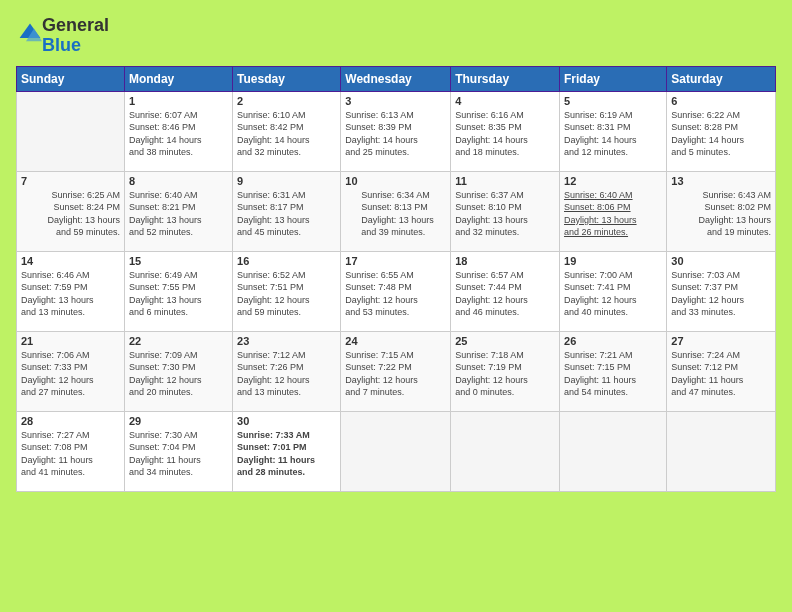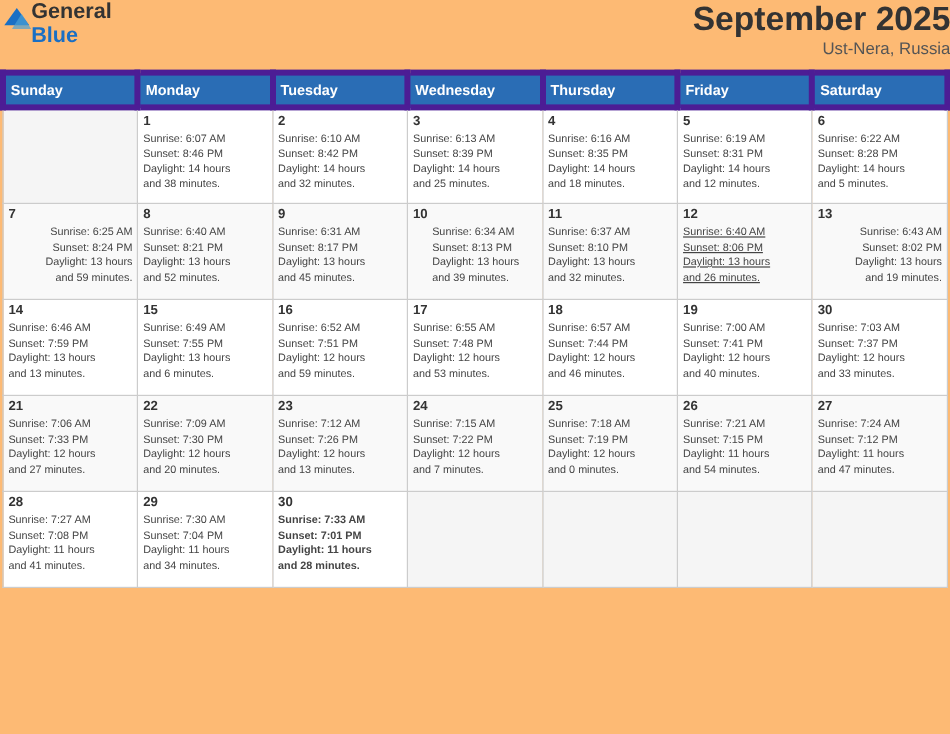--- a/index.html
+++ b/index.html
@@ -6,22 +6,22 @@
     body {
       font-family: Arial, sans-serif;
       background: #fff;
       width: 792px;
       height: 612px;
       overflow: hidden;
     }
     .page {
       width: 792px;
       height: 612px;
-      padding: 0;
-      background: #fdba74;
+      padding: 16px;
+      background: #bef264;
     }
     .header {
       display: flex;
       justify-content: space-between;
       align-items: flex-start;
       margin-bottom: 10px;
     }
     .logo {
       display: flex;
       align-items: center;
@@ -55,21 +55,21 @@
       border-collapse: collapse;
       border: 1px solid #ccc;
     }
     .calendar th {
       background: #2a6db5;
       color: #fff;
       font-size: 12px;
       font-weight: bold;
       padding: 5px 4px;
       text-align: left;
-      border: 5px solid #4c1d95;
+      border: 1px solid #4c1d95;
     }
     .calendar td {
       vertical-align: top;
       border: 1px solid #ccc;
       padding: 3px 4px;
       width: 113px;
       height: 80px;
       font-size: 9.5px;
       color: #333;
       background: #fff;
@@ -105,24 +105,20 @@
           <polygon points="20,8 30,24 10,24" fill="#4a9fd4" opacity="0.7"></polygon>
         </svg>
       </div>
       <div>
         <div class="logo-text">
           <span class="logo-general">General</span><br>
           <span class="logo-blue">Blue</span>
         </div>
       </div>
     </div>
-    <div class="title-block">
-      <div class="month-title">September 2025</div>
-      <div class="subtitle">Ust-Nera, Russia</div>
-    </div>
   </div>
 
   <table class="calendar">
     <thead>
       <tr>
         <th>Sunday</th>
         <th>Monday</th>
         <th>Tuesday</th>
         <th>Wednesday</th>
         <th>Thursday</th>

